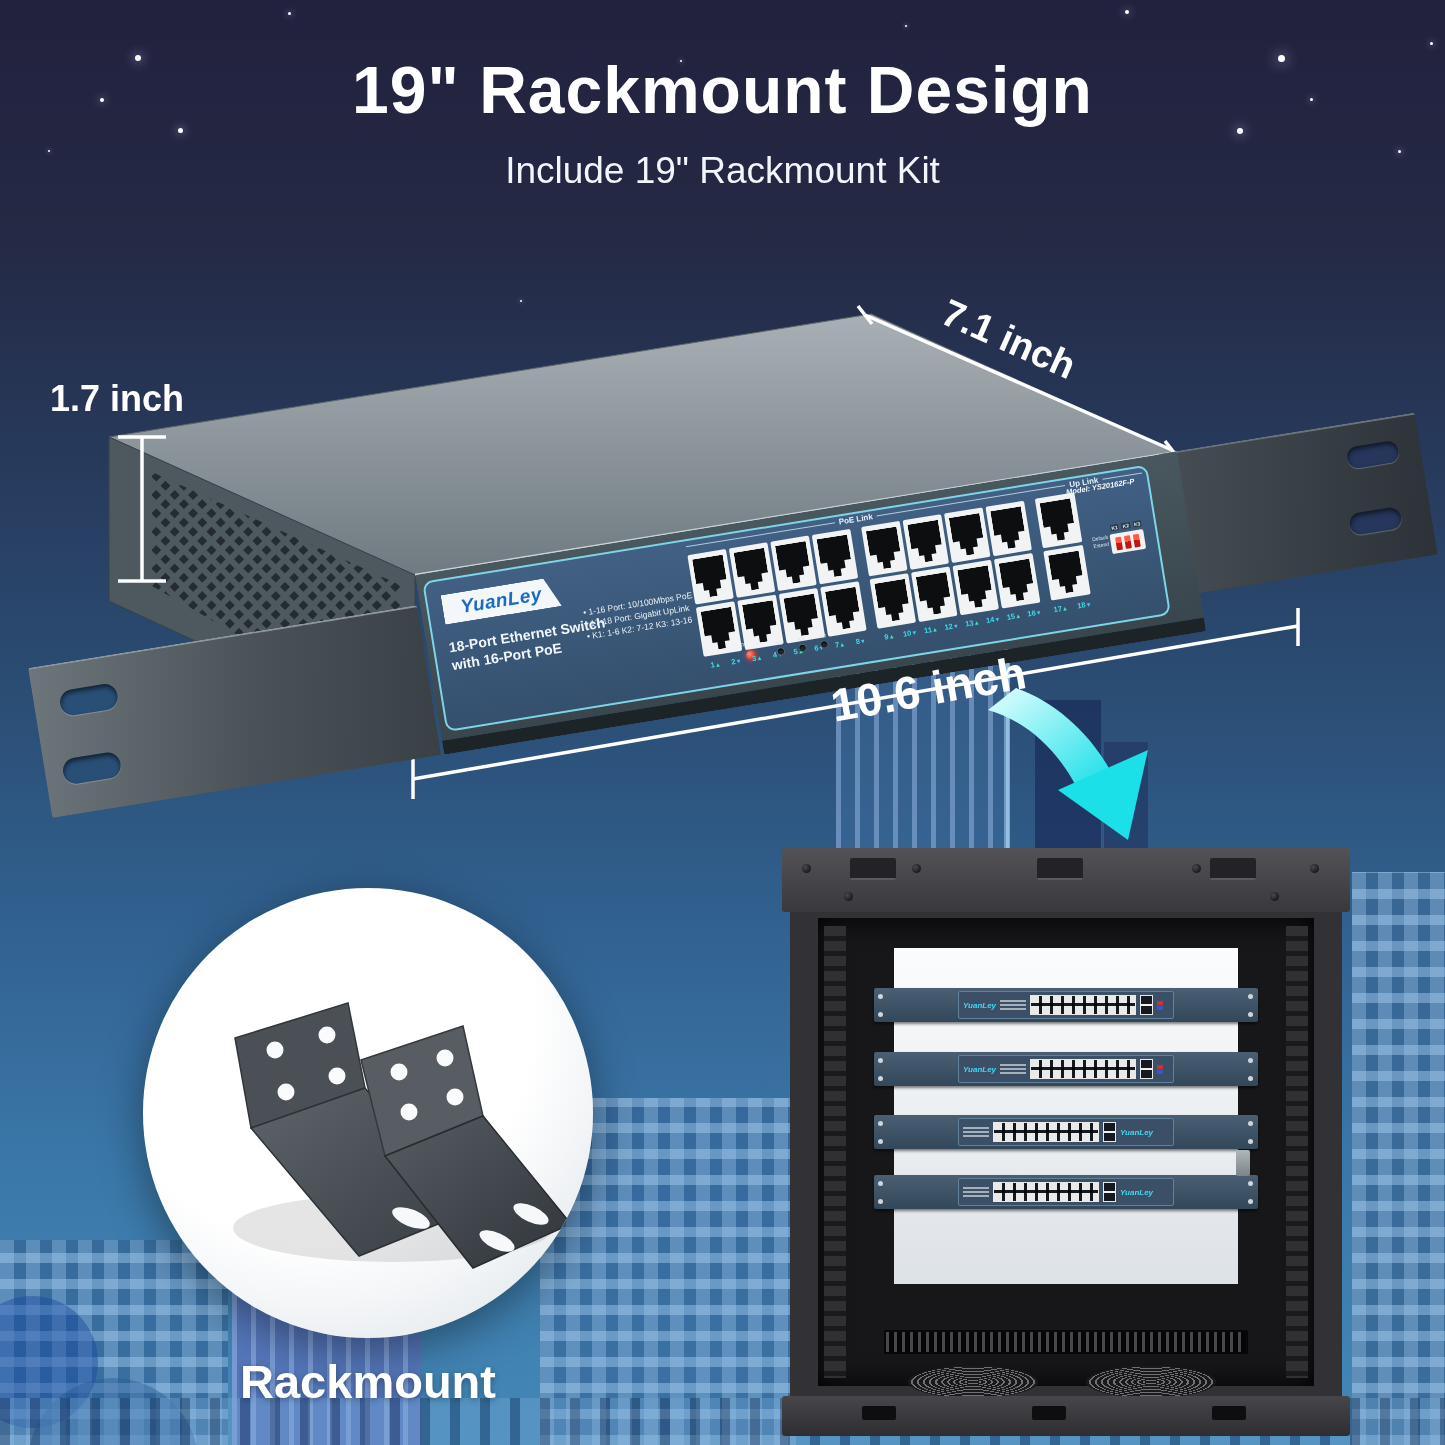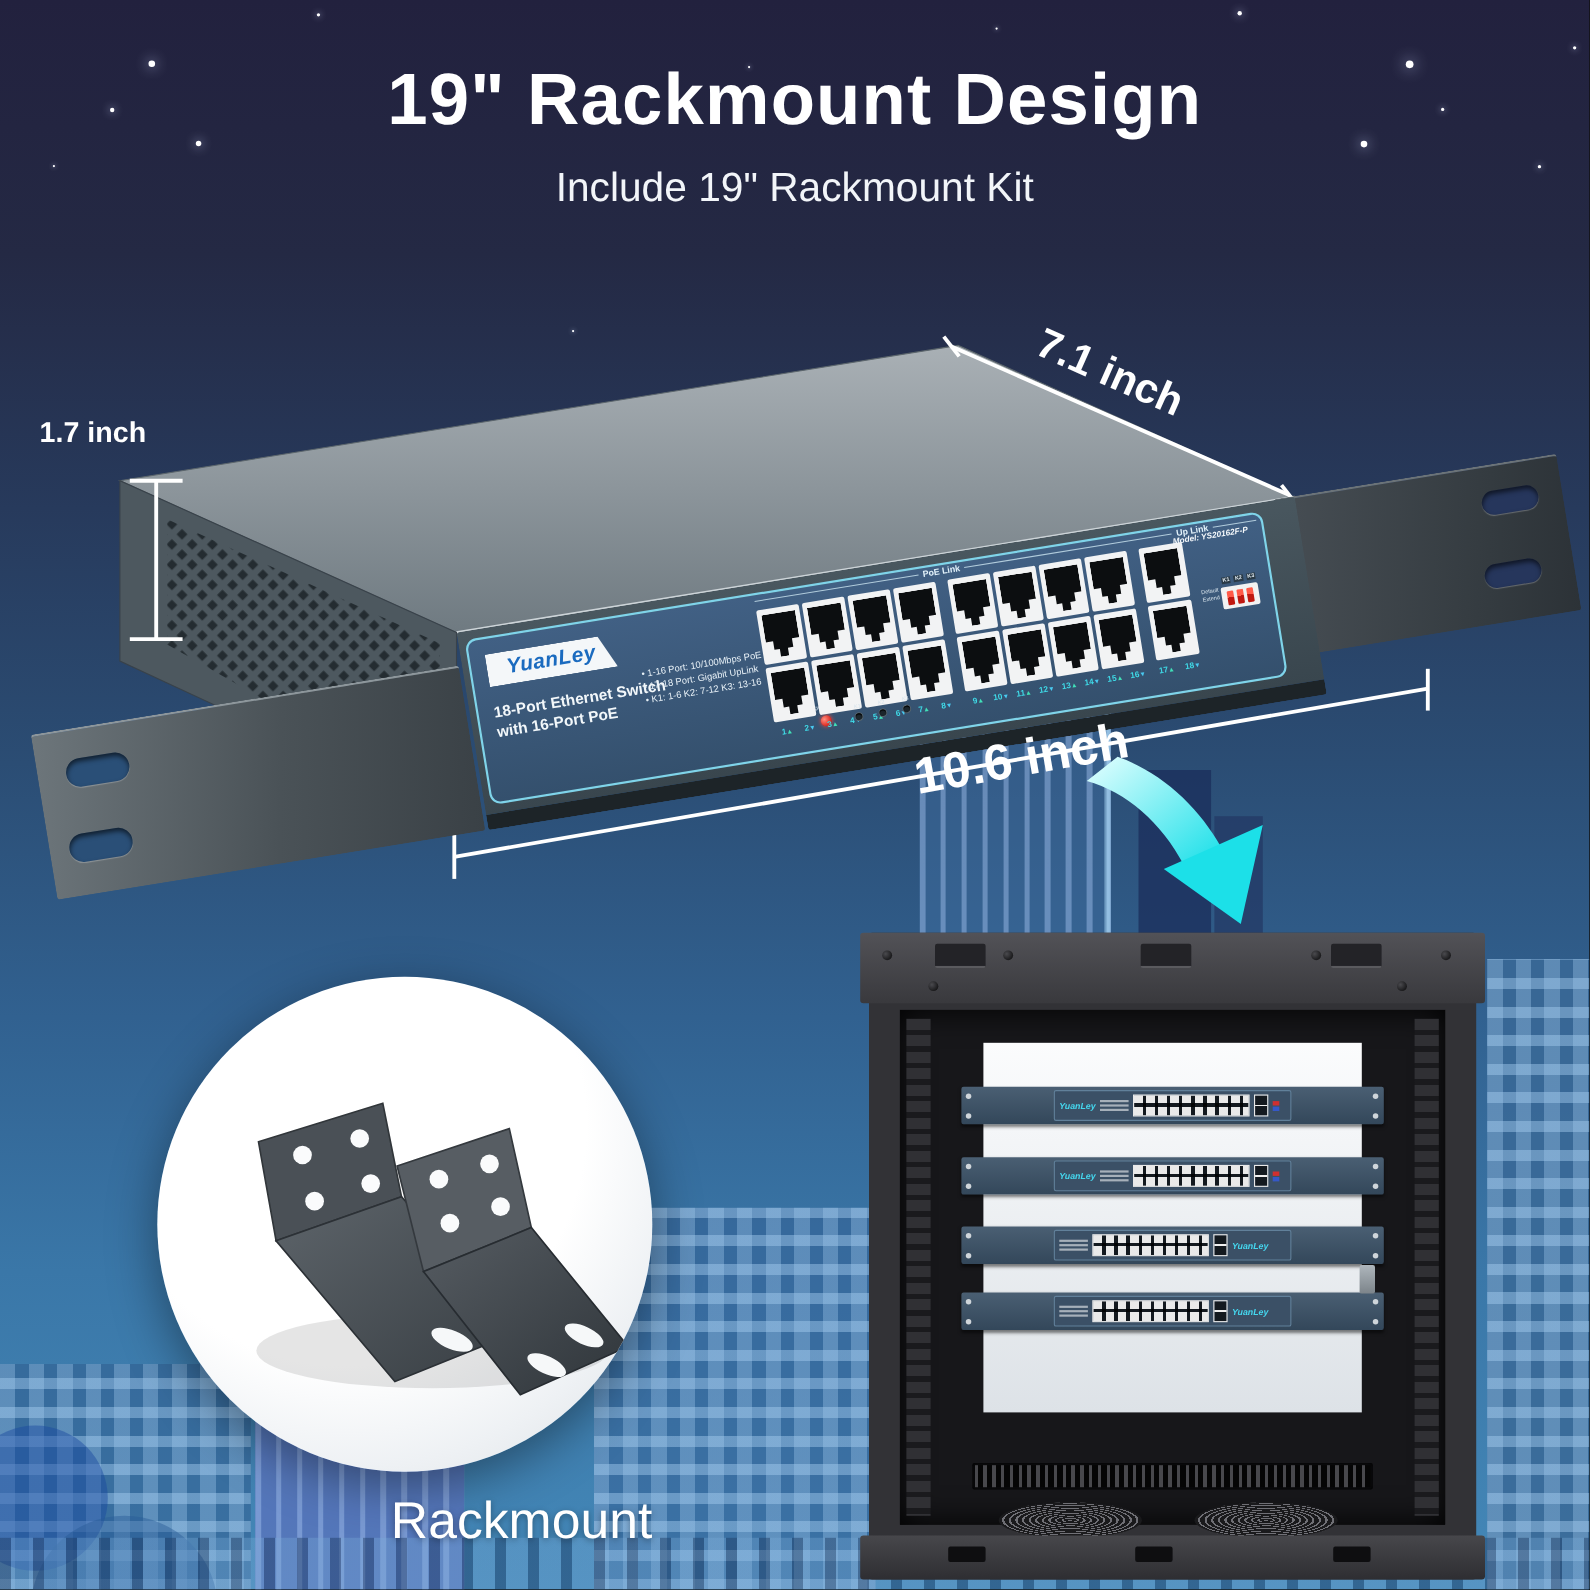--- a/index.html
+++ b/index.html
@@ -18,21 +18,21 @@
      repeating-linear-gradient(90deg,rgba(165,205,240,.35) 0 14px,transparent 14px 26px);}
 
   
   .title{position:absolute;top:52px;left:0;width:100%;text-align:center;color:#fff;
     font-size:66px;font-weight:bold;letter-spacing:1px;z-index:7;}
   .subtitle{position:absolute;top:150px;left:0;width:100%;text-align:center;color:#f2f5f9;
     font-size:37px;z-index:7;}
 
   
   .dim-label{position:absolute;color:#fff;font-weight:bold;z-index:7;}
-  #dimH{left:36px;top:378px;font-size:26px;}
+  #dimH{left:50px;top:378px;font-size:36px;}
   #dimD{left:938px;top:318px;font-size:38px;transform:rotate(24deg);}
   #dimW{left:830px;top:662px;font-size:46px;transform:rotate(-10deg);}
 
   #product-svg{position:absolute;left:0;top:0;z-index:3;}
 
   
   .ear{position:absolute;z-index:4;transform-origin:0 0;transform:rotate(-9.2deg);border-radius:3px;}
   #earL{left:28px;top:668px;width:394px;height:150px;
     background:linear-gradient(100deg,#6d767b,#4a5257 55%,#3a4146);border-top:2px solid #8d969b;}
   #earR{left:1158px;top:454px;width:260px;height:142px;
@@ -114,22 +114,22 @@
   .fan{position:absolute;top:518px;width:130px;height:32px;border-radius:50%;opacity:.95;
     background:repeating-radial-gradient(ellipse at center,#74747a 0 2px,#1a1a1c 2px 6px);}
   #cabBottom{position:absolute;left:-8px;right:-8px;bottom:0;height:40px;background:linear-gradient(180deg,#47474b,#2e2e32);border-radius:3px;}
   #cabBottom .cut{position:absolute;top:10px;width:34px;height:14px;background:#0e0e10;border-radius:2px;}
   #latch{position:absolute;left:446px;top:302px;width:14px;height:26px;background:linear-gradient(180deg,#aeb6bc,#7c848a);border-radius:2px;z-index:2;}
 
   
   #insetCircle{position:absolute;left:143px;top:888px;width:450px;height:450px;border-radius:50%;overflow:hidden;z-index:6;
     background:radial-gradient(circle at 38% 30%,#ffffff 52%,#eef1f4 74%,#d9dee2 100%);
     box-shadow:0 12px 45px rgba(0,0,0,.4);}
-  #insetCaption{position:absolute;left:143px;top:1354px;width:450px;text-align:right;color:#fff;
-    font-size:47px;font-weight:normal;z-index:7;text-shadow:0 2px 6px rgba(0,0,0,.35);}
+  #insetCaption{position:absolute;left:143px;top:1354px;width:450px;text-align:center;color:#fff;
+    font-size:47px;font-weight:bold;z-index:7;text-shadow:0 2px 6px rgba(0,0,0,.35);}
 </style>
 </head>
 <body>
 
 <div id="stage">
 
   <div id="cityLayer">
     <div class="city stripes-v" style="left:836px;top:588px;width:170px;height:268px;background-color:rgba(62,108,158,.5);border-right:4px solid rgba(150,195,230,.45);"></div>
     <div class="city" style="left:1004px;top:636px;width:5px;height:218px;background:rgba(170,215,245,.5);"></div>
     <div class="city" style="left:1035px;top:700px;width:66px;height:150px;background:rgba(28,48,92,.8);"></div>

